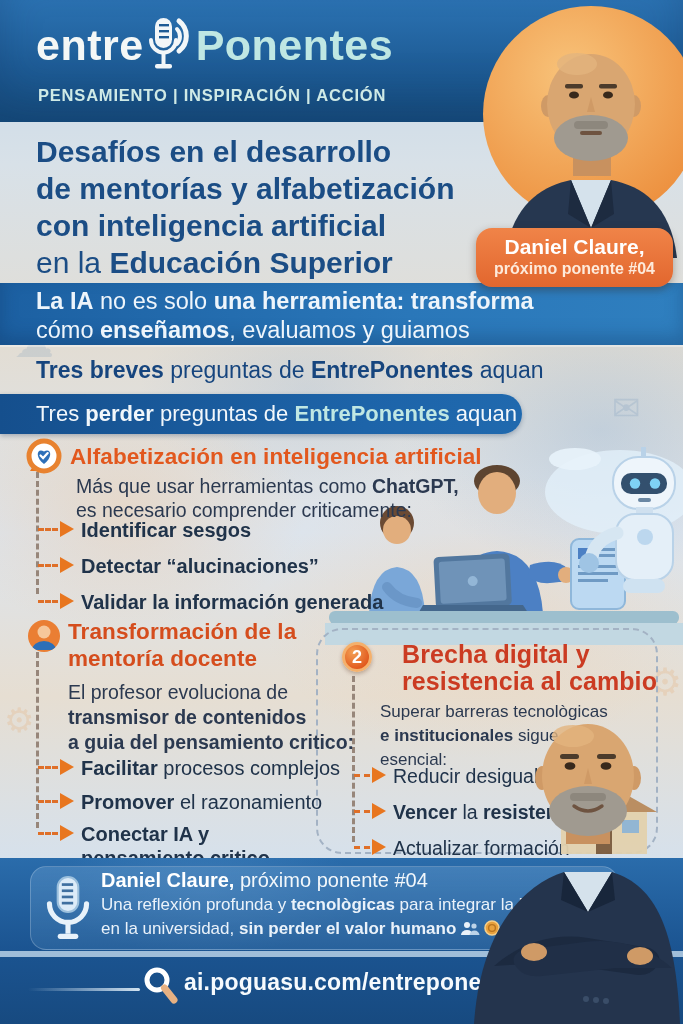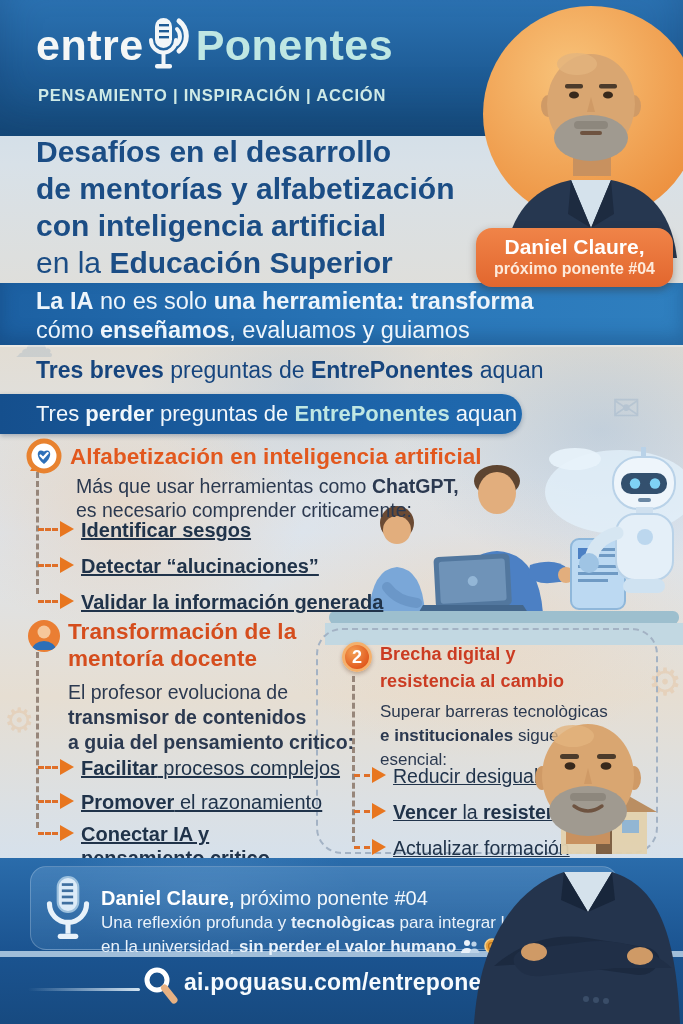--- a/index.html
+++ b/index.html
@@ -14,21 +14,21 @@
       linear-gradient(180deg,#c3d7e8 0%,#d8e1e8 16%,#e2ddd4 34%,#dde4ec 52%,#e6ded2 68%,#d6e1ec 84%,#ccdae9 100%);
   }
   .abs{ position:absolute; }
   b{ font-weight:700; }
 
   
   .doodle{ position:absolute; color:rgba(55,105,165,.13); z-index:1; user-select:none; }
   .doodle.orange{ color:rgba(230,140,60,.16); }
 
   
-  .header{ left:0; top:0; width:683px; height:136px; z-index:4;
+  .header{ left:0; top:0; width:683px; height:122px; z-index:4;
     background:linear-gradient(180deg,#2b72b2 0%, #1e5c96 55%, #175082 100%);
     box-shadow:inset 0 -26px 40px rgba(10,40,80,.25); }
   .logo{ position:absolute; left:36px; top:14px; display:flex; align-items:center; }
   .logo-entre{ font-size:43px; font-weight:700; color:#f4f7f6; letter-spacing:.5px; }
   .logo-mic{ margin:0 4px 0 2px; }
   .logo-ponentes{ font-size:43px; font-weight:700; color:#bfe7e3; letter-spacing:.5px; }
   .tagline{ position:absolute; left:38px; top:86px; font-size:16.5px; font-weight:700;
     color:#cfeae6; letter-spacing:.8px; }
 
   
@@ -62,21 +62,21 @@
   
   .sec-title{ font-weight:800; letter-spacing:.1px; }
   .body-text{ color:#2b3950; }
   .vline{ position:absolute; width:0; border-left:3px dashed #97867a; z-index:3; }
   .up-arrow{ position:absolute; width:0; height:0; border-bottom:11px solid #e8761f;
     border-left:7px solid transparent; border-right:7px solid transparent; z-index:3; }
   .bullet{ position:absolute; display:flex; align-items:flex-start; z-index:4; }
   .bullet .lead{ width:20px; border-top:3px dashed #df6f28; margin-top:10px; }
   .bullet .arr{ width:0; height:0; border-left:14px solid #e8761f;
     border-top:8px solid transparent; border-bottom:8px solid transparent; margin:3px 7px 0 2px; }
-  .bullet .t{ font-size:20px; line-height:24px; color:#20334a;text-decoration:underline; }
+  .bullet .t{ font-size:20px; line-height:24px; color:#20334a; }
 
   .badge-ic{ position:absolute; z-index:4; }
   .num-badge{ position:absolute; z-index:4; width:30px; height:30px; border-radius:50%;
     background:radial-gradient(circle at 35% 30%, #f3a054, #e1581d 75%);
     border:3px solid #f4b06c; color:#fff; font-size:18px; font-weight:800;
     display:flex; align-items:center; justify-content:center; box-shadow:0 2px 4px rgba(80,30,0,.3); }
 
   .illus{ position:absolute; right:0; top:437px; z-index:2; }
   .gap-panel{ position:absolute; left:316px; top:628px; width:342px; height:226px;
     border:2px dashed #a3b2c4; border-radius:26px; z-index:3; }
@@ -85,21 +85,21 @@
   
   .bottom{ left:0; top:858px; width:683px; height:166px; z-index:5;
     background:
       radial-gradient(220px 90px at 30% 20%, rgba(120,175,225,.25), transparent 70%),
       linear-gradient(180deg,#2a6cab,#1b5491 55%,#174a80); }
   .band{ left:0; top:951px; width:683px; height:6px; z-index:5; background:rgba(205,226,243,.75); }
   .card{ left:30px; top:866px; width:588px; height:84px; z-index:6; border-radius:16px;
     background:linear-gradient(180deg, rgba(88,145,198,.55), rgba(58,115,170,.45));
     border:1px solid rgba(255,255,255,.22); }
   .card-mic{ position:absolute; left:14px; top:8px; }
-  .card-text{ position:absolute; left:70px; top:18px; width:470px; }
+  .card-text{ position:absolute; left:70px; top:0; width:470px; }
   .card-l1{ font-size:20px; line-height:26px; color:#f2f7fb; }
   .card-l1 b{ font-weight:800; color:#fff; }
   .card-l2{ font-size:17px; line-height:24px; color:#eaf2fa; }
   .mini-ic{ display:inline-block; vertical-align:-2px; margin-left:4px; }
 
   .hrline{ left:28px; top:988px; width:112px; height:3px; z-index:6; border-radius:2px;
     background:linear-gradient(90deg, rgba(255,255,255,0), rgba(230,243,252,.9)); }
   .search-ic{ position:absolute; left:142px; top:966px; z-index:6; }
   .url{ position:absolute; left:184px; top:969px; z-index:6; font-size:23px; font-weight:800;
     color:#f6fafd; letter-spacing:.2px; }
@@ -299,21 +299,21 @@
   </div>
   <div class="bullet" style="left:38px;top:822px;width:300px;">
     <span class="lead"></span>
       <span class="arr"></span>
     <span class="t" style="max-width:244px;"><b>Conectar IA y pensamiento critico</b></span>
   </div>
 
   <div class="num-badge" style="left:342px;top:642px;">
     <span>2</span>
   </div>
-  <div class="abs sec-title" style="left:380px;top:641px;font-size:18px;line-height:27px;color:#cb3b22;z-index:4;">
+  <div class="abs sec-title" style="left:402px;top:641px;font-size:25px;line-height:27px;color:#cb3b22;z-index:4;">
     <div>Brecha digital y</div>
     <div>resistencia al cambio</div>
   </div>
   <div class="abs body-text" style="left:380px;top:700px;font-size:17px;line-height:24px;z-index:4;">
     <div>Superar barreras tecnològicas</div>
     <div><b>e institucionales</b><span> sigue siende</span></div>
     <div>esencial:</div>
   </div>
   <div class="vline" style="left:352px;top:676px;height:166px;"></div>
   <div class="bullet" style="left:354px;top:764px;">

